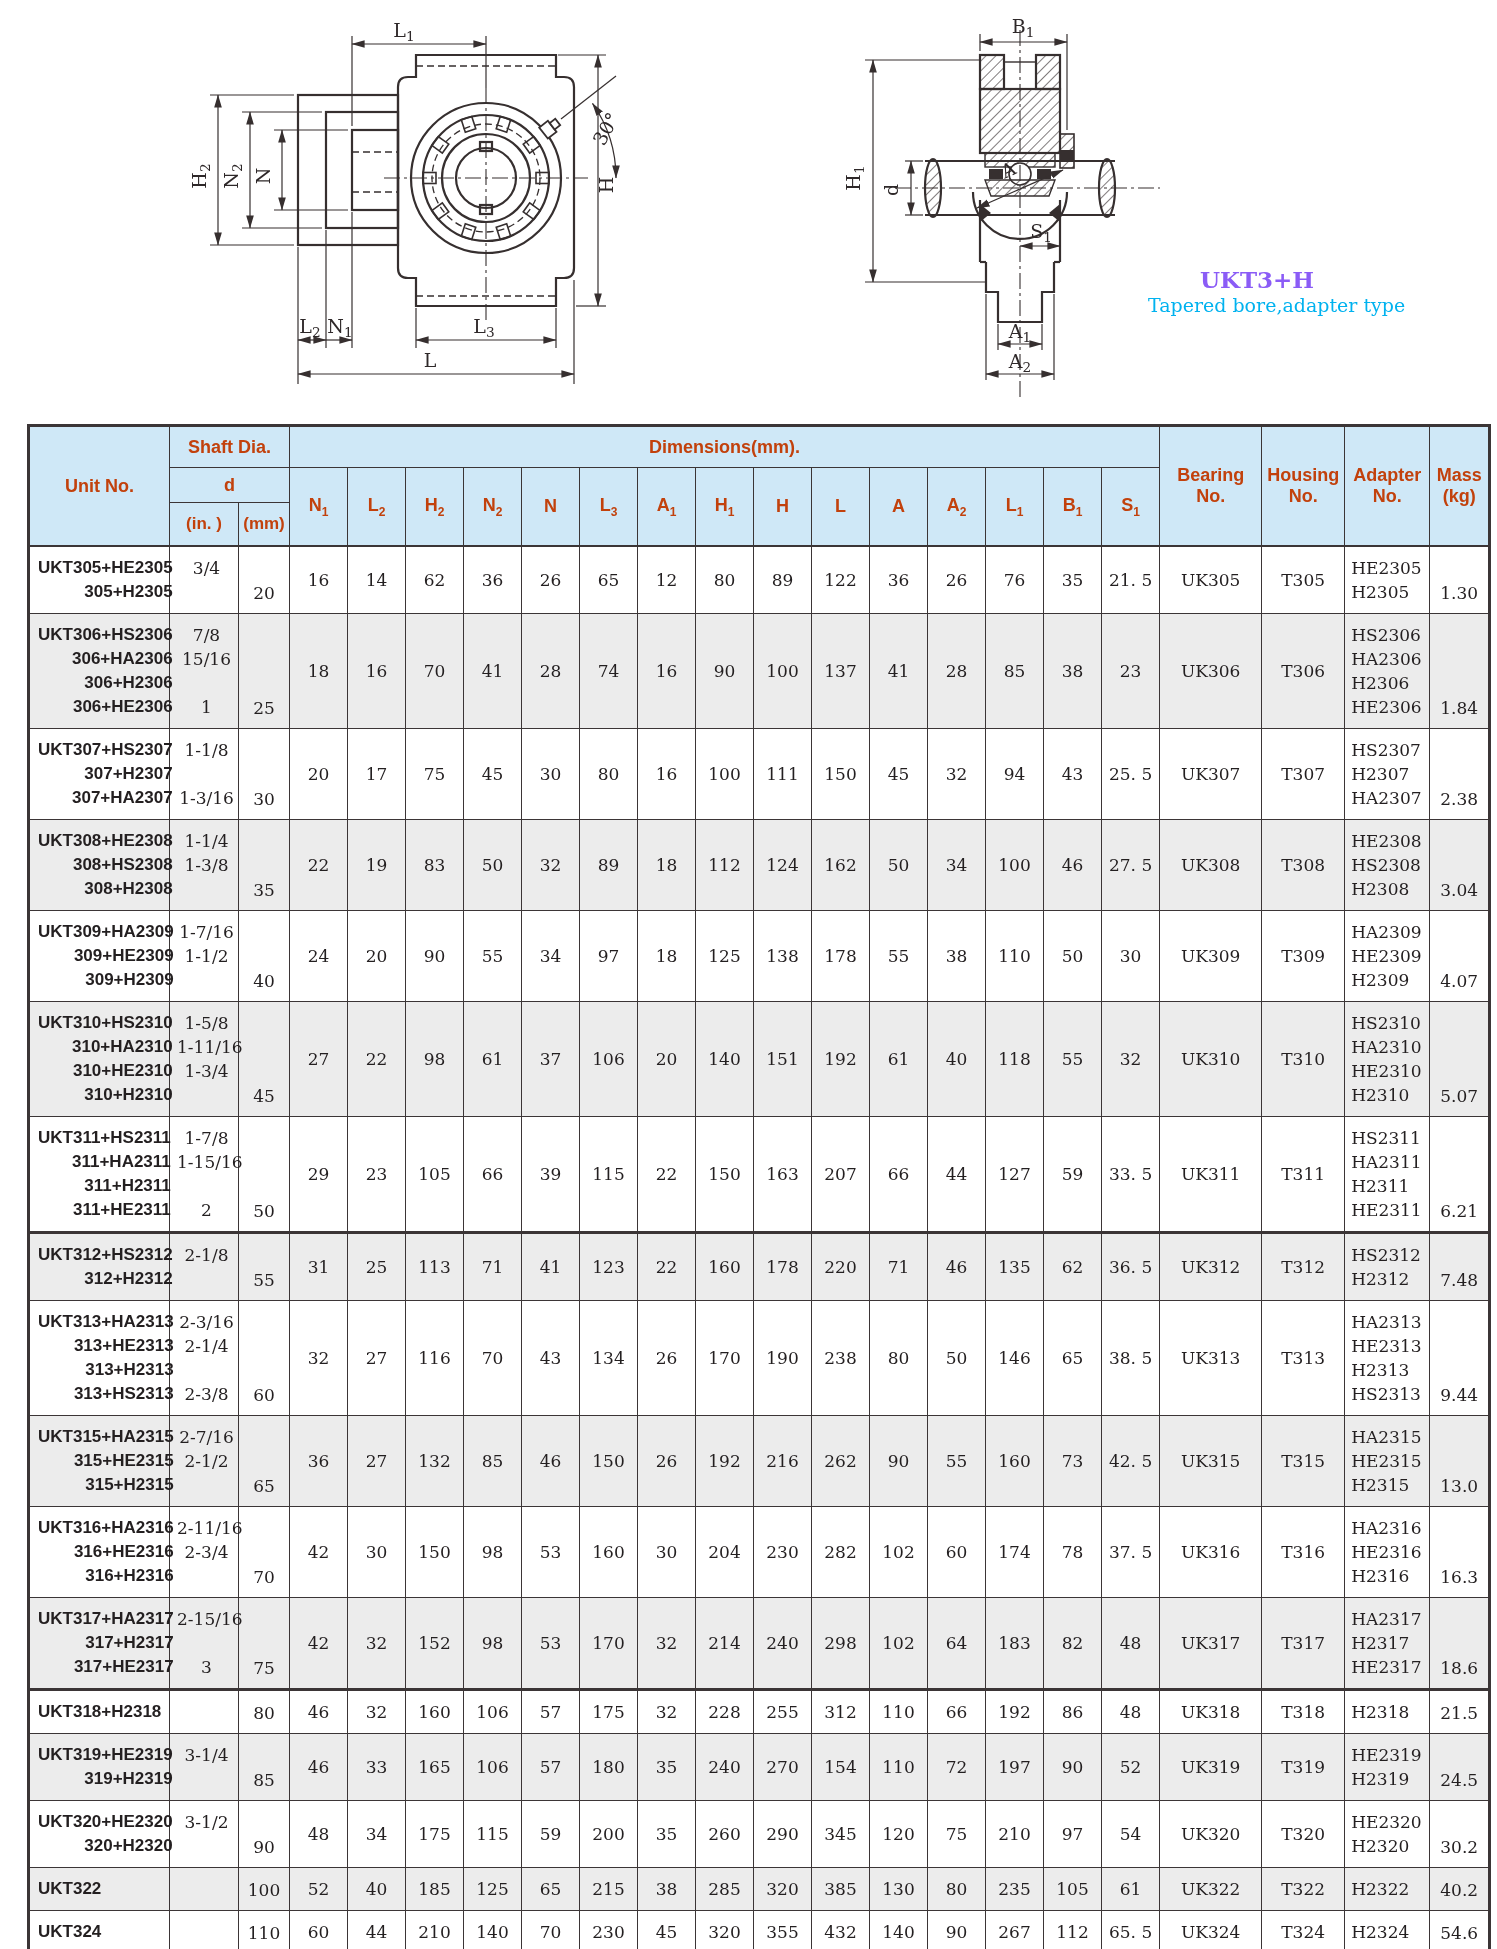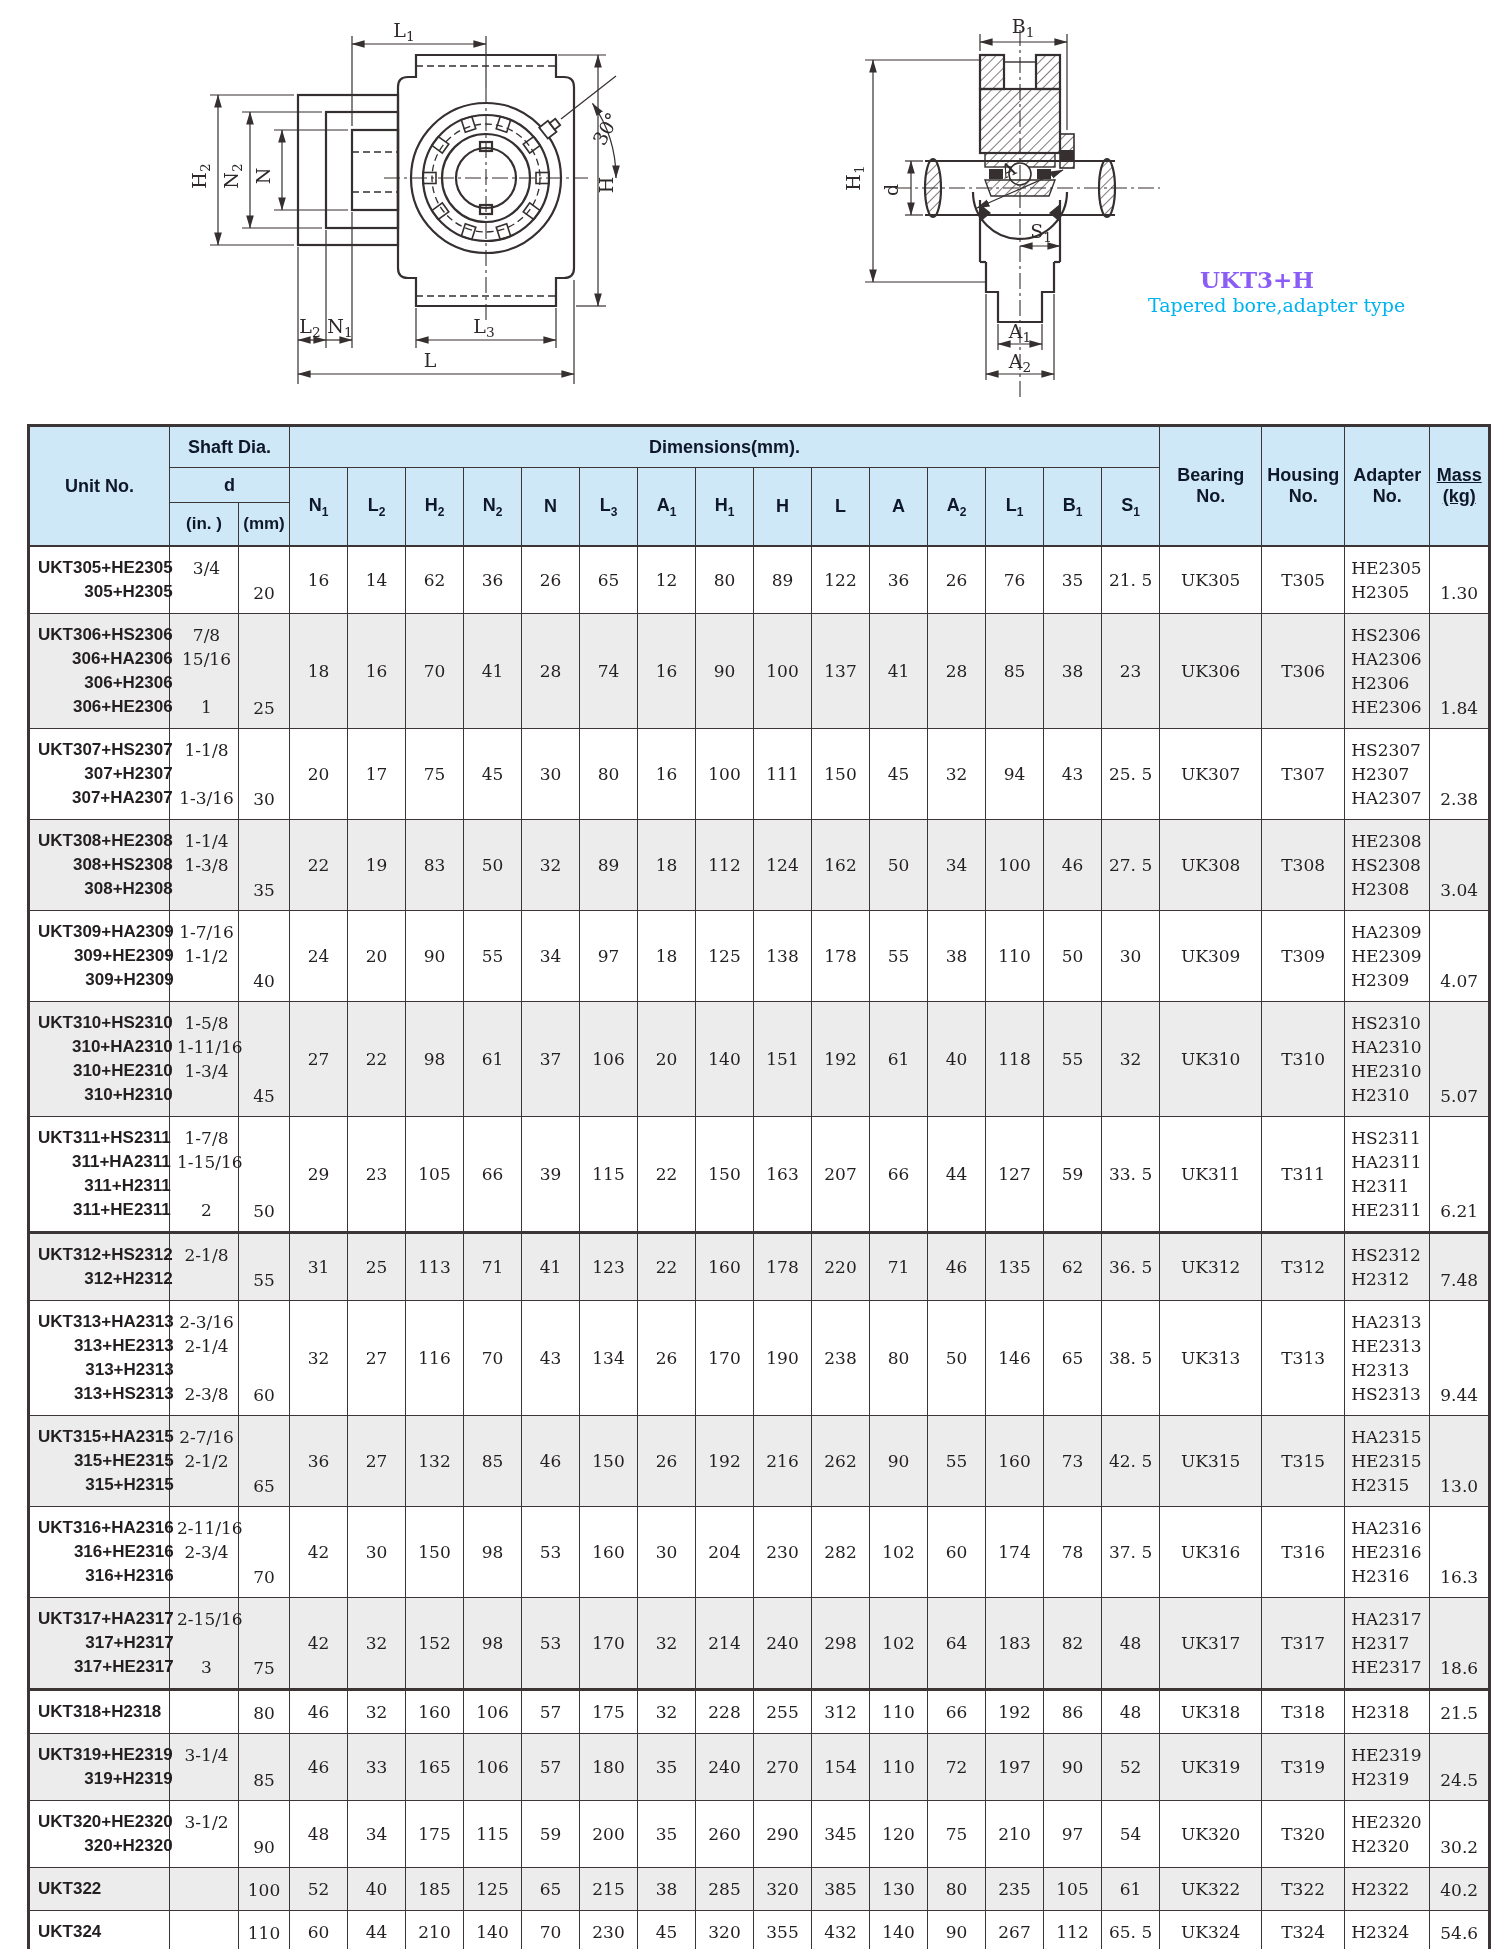--- a/index.html
+++ b/index.html
@@ -14,28 +14,28 @@
   .caption .t1{font-family:"DejaVu Serif","Liberation Serif",serif;font-weight:700;font-size:23px;color:#8b5cf6;}
   .caption .t2{font-family:"DejaVu Serif","Liberation Serif",serif;font-size:19px;color:#00b2ef;white-space:nowrap;}
 
   table.spec{
     position:absolute;left:27px;top:424px;width:1463px;
     border-collapse:collapse;table-layout:fixed;
     border:3px solid #3b3536;
   }
   table.spec th,table.spec td{border:1px solid #3b3536;}
   thead th{
-    background:#cfe8f7;font-weight:700;font-size:18px;color:#0f172a;
+    background:#cfe8f7;font-weight:700;font-size:18px;color:#c2410c;
     text-align:center;vertical-align:middle;padding:2px;
   }
   thead tr.r1 th{height:36px;}
   thead tr.r2 th{height:30px;}
   thead tr.r3 th{height:38px;font-size:17px;}
   th .nw{max-width:74px;margin:0 auto;line-height:1.15;}
-  th .nw2{max-width:50px;margin:12px auto;line-height:1.15;text-decoration:underline;}
+  th .nw2{max-width:50px;margin:12px auto;line-height:1.15;}
   thead th sub,td sub{font-size:12px;}
 
   tbody td{font-family:"DejaVu Serif","Liberation Serif",serif;font-size:17px;vertical-align:middle;}
   tbody tr.alt td{background:#ececec;}
   tbody tr:first-child td{border-top:2px solid #3b3536;}
   tbody tr.sect td{border-top:3px solid #3b3536;}
   td.heavy-left{border-left:2.5px solid #3b3536;}
 
   td.cell-unit{
     font-family:"Liberation Sans","DejaVu Sans",sans-serif;font-weight:700;font-size:17px;

